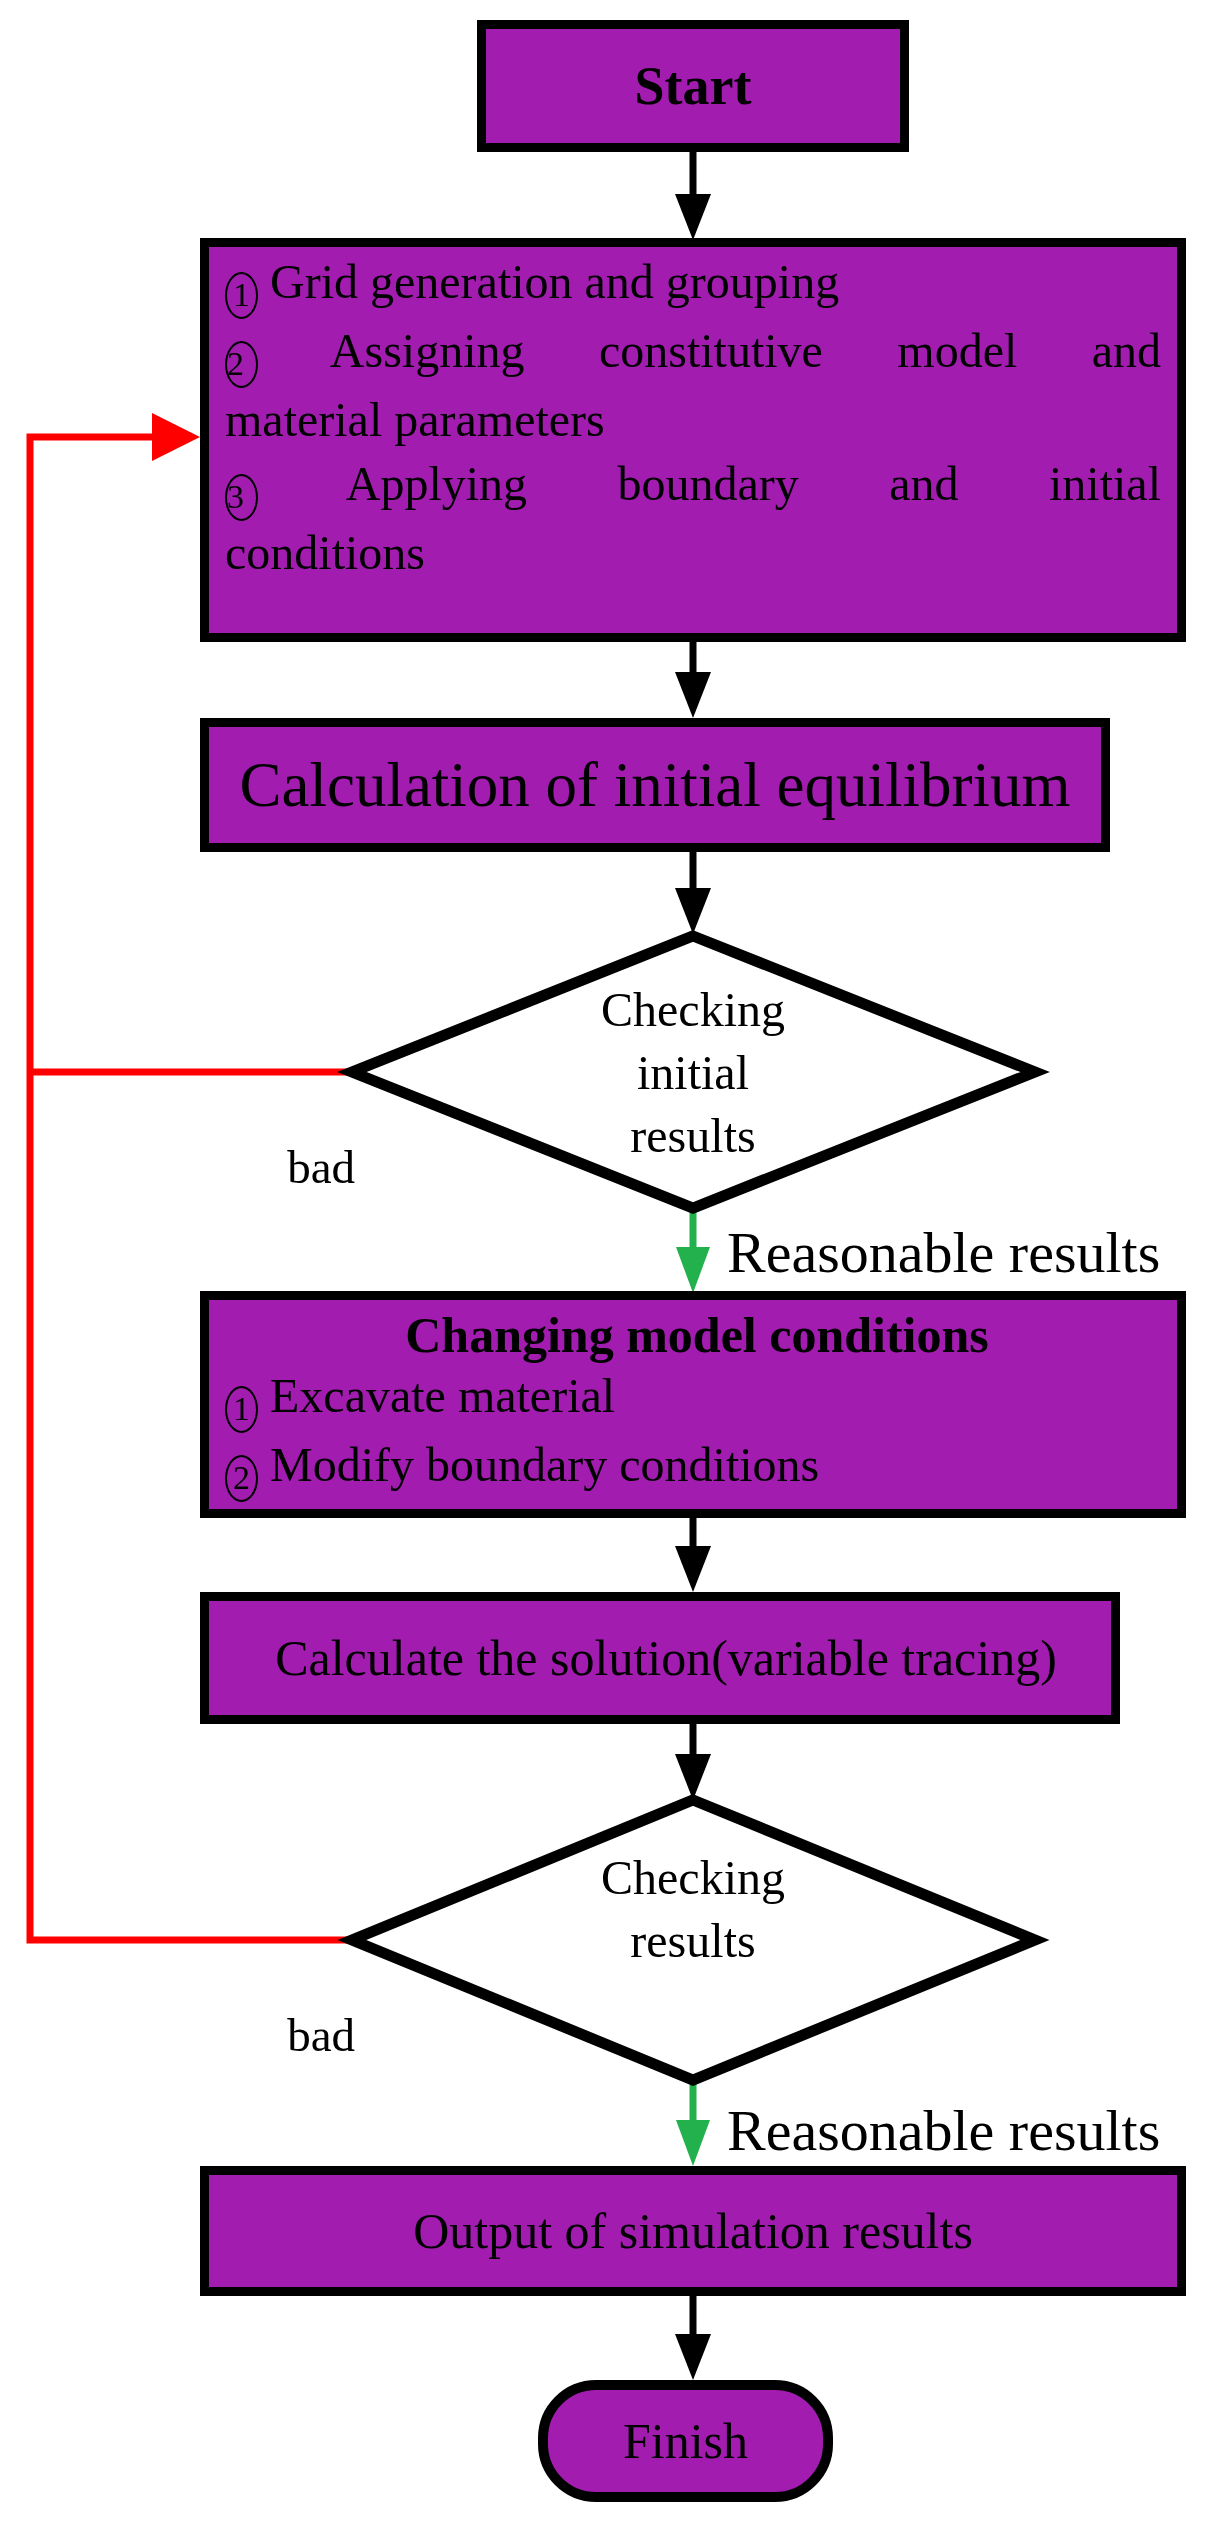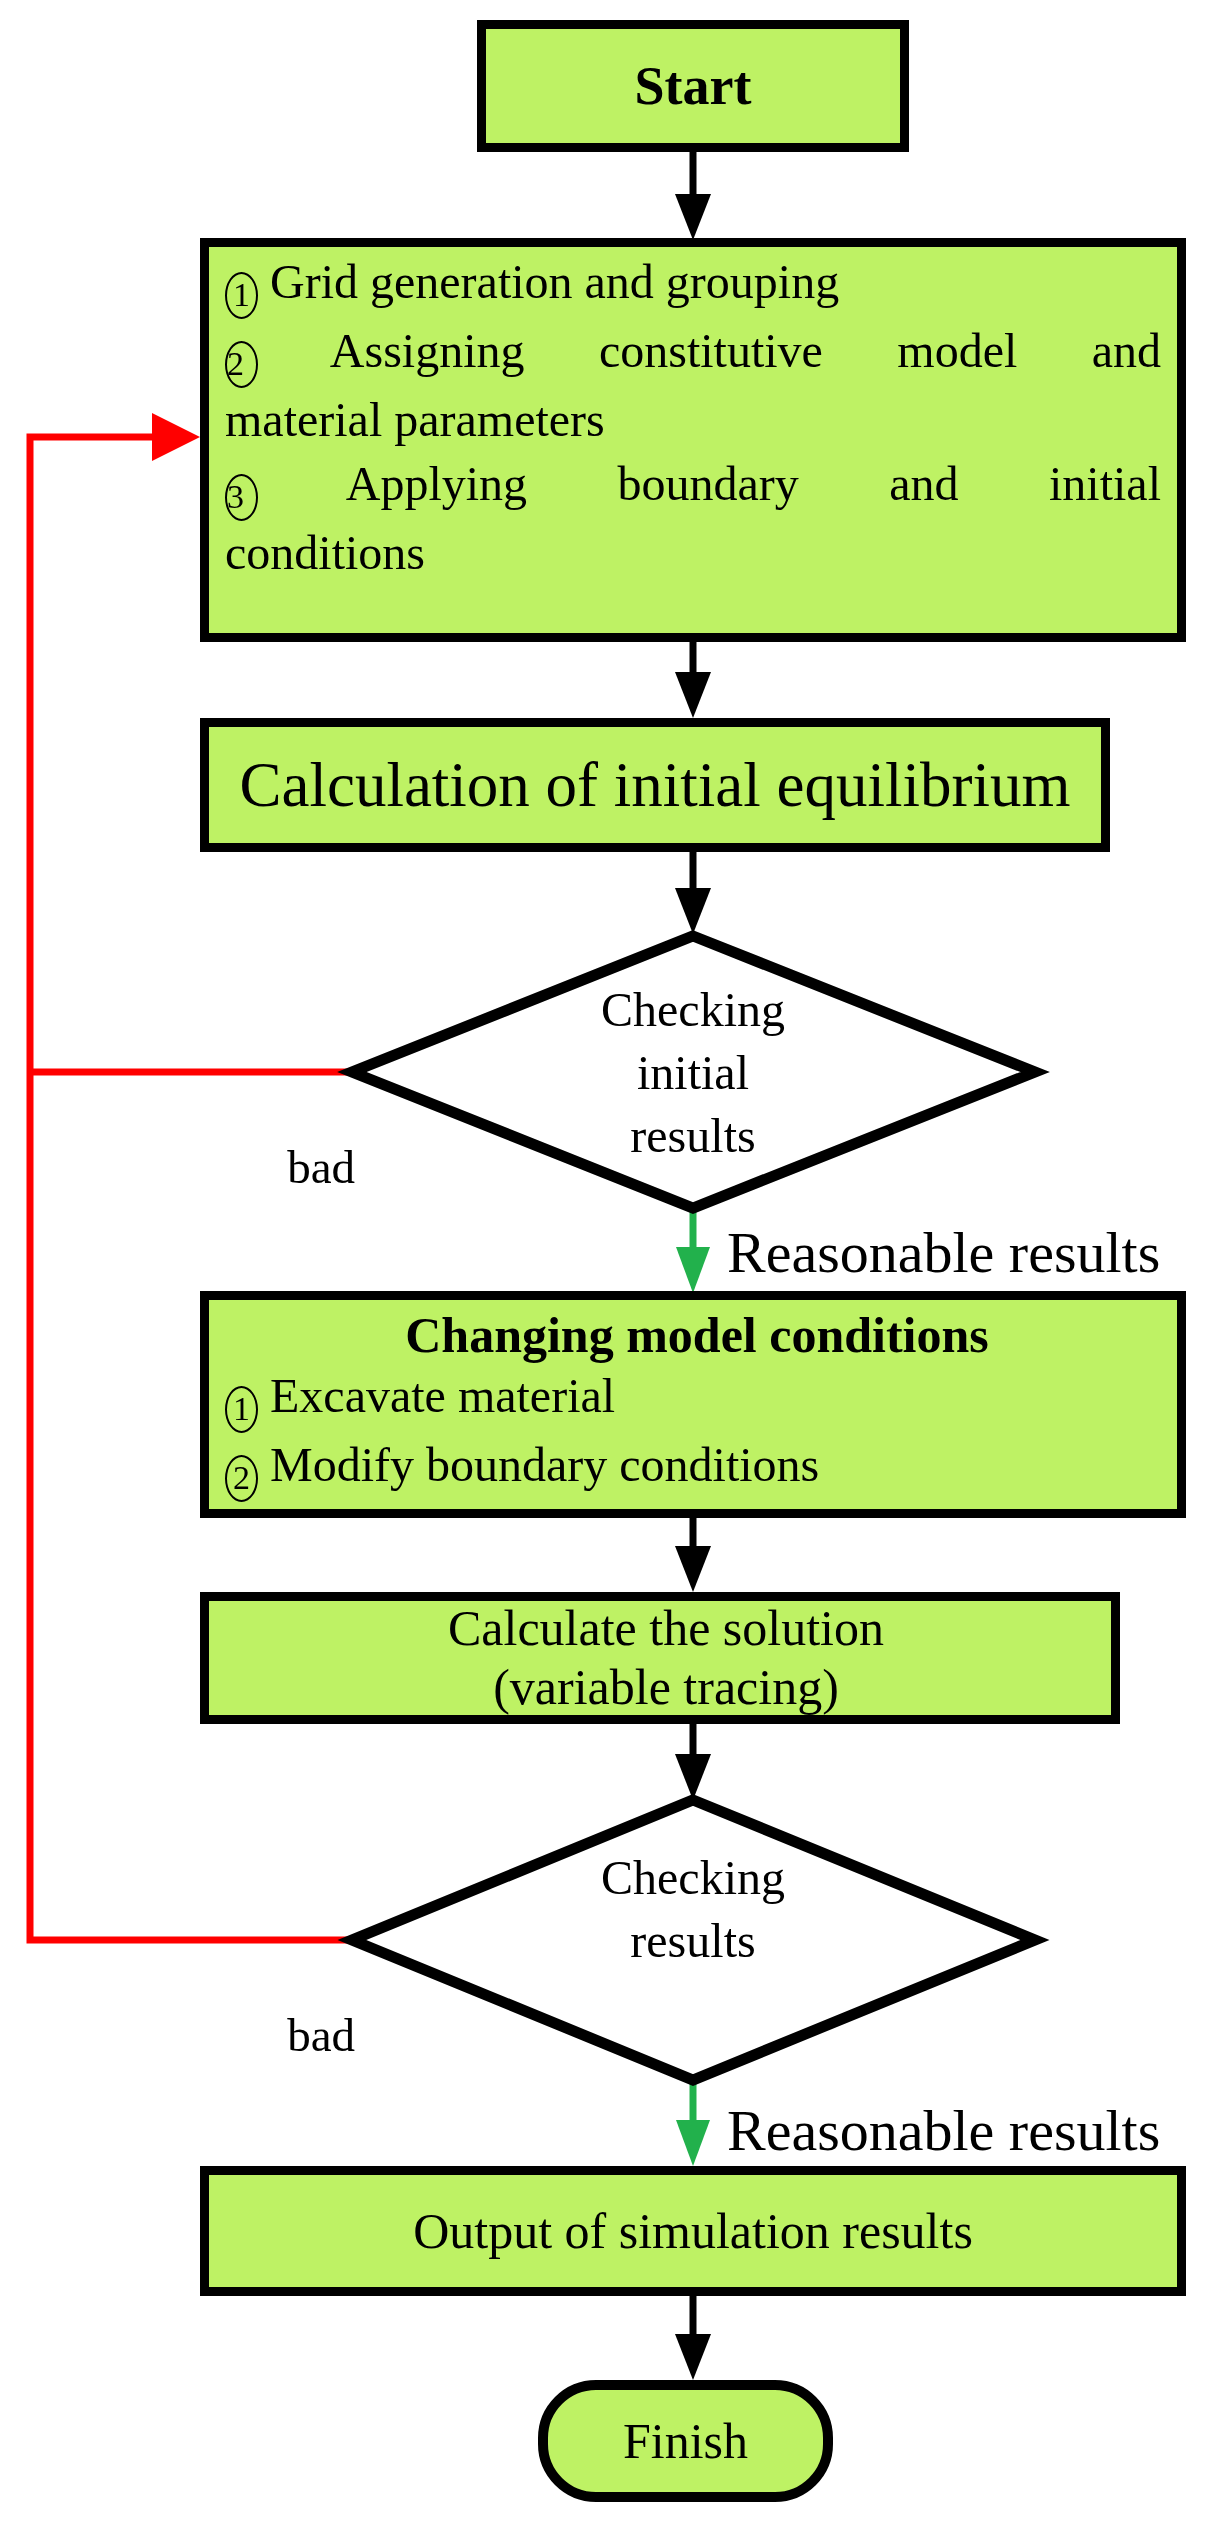--- a/index.html
+++ b/index.html
@@ -17,29 +17,29 @@
   .black-stroke{stroke:var(--black);stroke-width:7;fill:none;}
   .black-fill{fill:var(--black);stroke:none;}
   .red-stroke{stroke:var(--red);stroke-width:7;fill:none;}
   .red-fill{fill:var(--red);stroke:none;}
   .green-stroke{stroke:var(--green);stroke-width:7;fill:none;}
   .green-fill{fill:var(--green);stroke:none;}
   .diamond{fill:#ffffff;stroke:var(--black);stroke-width:11;stroke-linejoin:miter;}
 
   .box{
     position:absolute;z-index:2;
-    background:#bef264;border:9px solid var(--black);
+    background:#a21caf;border:9px solid var(--black);
     box-sizing:border-box;
   }
   .flex-center{display:flex;align-items:center;justify-content:center;}
   .start-box{left:477px;top:20px;width:432px;height:132px;font-size:54px;font-weight:bold;}
   .basic-box{left:200px;top:238px;width:986px;height:404px;padding:3px 16px 0 16px;}
   .calcinit-box{left:200px;top:718px;width:910px;height:134px;font-size:63px;}
   .changing-box{left:200px;top:1291px;width:986px;height:227px;padding:6px 8px 0 16px;}
-  .calcsol-box{left:200px;top:1592px;width:920px;height:132px;font-size:50px;text-align:center;flex-direction:column;line-height:59px;padding-left:12px;}
+  .calcsol-box{left:200px;top:1592px;width:920px;height:132px;font-size:50px;text-align:center;flex-direction:row;line-height:59px;padding-left:12px;}
   .output-box{left:200px;top:2166px;width:986px;height:130px;font-size:50px;}
   .finish-box{left:538px;top:2380px;width:295px;height:122px;border-radius:58px;font-size:50px;border-width:10px;justify-content:center;}
 
   .box-title{text-align:center;font-weight:bold;font-size:50px;line-height:58px;}
   .bline{font-size:48px;line-height:64px;white-space:nowrap;}
   .bline.just{text-align:justify;text-align-last:justify;white-space:normal;}
   .cnum{
     display:inline-block;box-sizing:border-box;
     width:33px;height:47px;border:2px solid var(--black);border-radius:50%;
     font-size:34px;line-height:42px;text-align:center;

